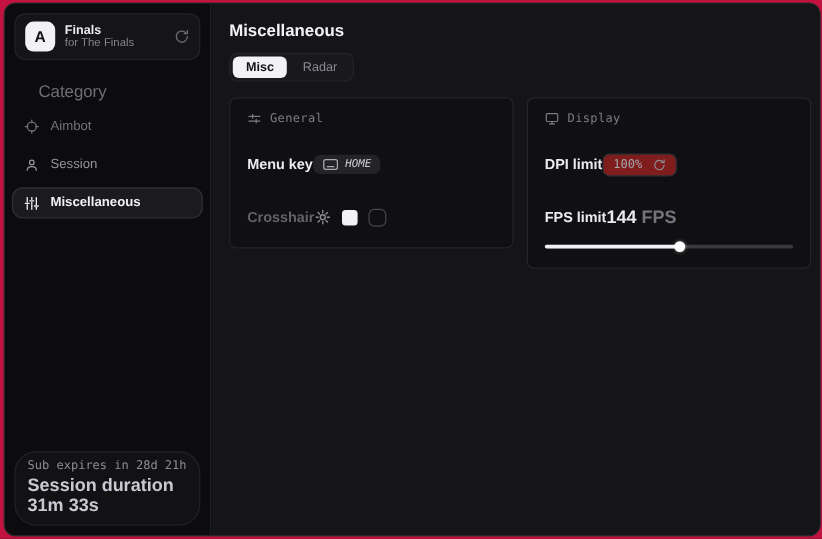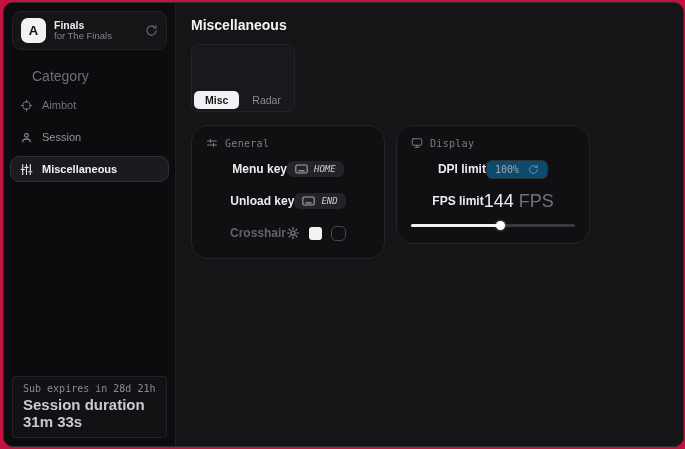--- a/index.html
+++ b/index.html
@@ -50,53 +50,53 @@
     font-size:11px; color:#94949c; cursor:pointer;
   }
   .nav-item.dim { color:#72727a; }
   .nav-item.active {
     background:#1b1b1f; border-color:#303036; color:#f1f1f5; font-weight:bold;
   }
   .nav-item .icn { display:flex; width:13px; justify-content:center; }
   .sidebar-spacer { flex:1; }
   .footer-card {
     margin:8px; padding:6px 10px 7px;
-    background:#121215; border:1px solid #232327; border-radius:3px;
+    background:#121215; border:1px solid #232327; border-radius:18px;
   }
   .footer-line1 {
     font-family:"DejaVu Sans Mono", monospace;
     font-size:10px; color:#8b8b93; margin-bottom:2px; white-space:nowrap;
   }
   .footer-line2 { font-size:15px; font-weight:bold; color:#c9c9d1; }
   
   .main { flex:1; background:#151517; padding:14px 15px; }
   .page-title { font-size:14px; font-weight:bold; color:#f3f3f6; }
   .tabs {
     margin-top:11px; display:inline-flex; align-items:center; gap:2px;
     background:#19191d; border:1px solid #232328; border-radius:7px; padding:2px;
   }
   .tab {
     font-size:10.5px; padding:3px 11px; border-radius:5px;
-    color:#8a8a92; cursor:pointer; white-space:nowrap;margin-top:44px;
+    color:#8a8a92; cursor:pointer; white-space:nowrap;
   }
   .tab.active { background:#f2f2f4; color:#131316; font-weight:bold; }
   .cards { margin-top:13px; display:flex; gap:11px; align-items:flex-start; }
   .card {
-    background:#101013; border:1px solid #242429; border-radius:17px;
-    padding:11px 14px 13px; width:194px;
+    background:#101013; border:1px solid #242429; border-radius:6px;
+    padding:11px 14px 13px; width:237px;
   }
   .card-head {
     display:flex; align-items:center; gap:7px;
     font-family:"DejaVu Sans Mono", monospace;
     font-size:10px; color:#7b7b83; letter-spacing:0.3px;
     margin-bottom:6px;
   }
   .row {
-    display:flex; align-items:center; justify-content:center;
-    height:24px; margin-top:8px;
+    display:flex; align-items:center; justify-content:flex-start;
+    height:24px; margin-top:20px;
   }
   .row-label { font-size:12px; font-weight:bold; color:#ececf0; }
   .row-label.dim { color:#62626a; }
   .keychip {
     display:inline-flex; align-items:center; gap:6px;
     background:#232328; border-radius:6px; padding:3px 8px;
     font-family:"DejaVu Sans Mono", monospace;
     font-size:9px; color:#cfcfd6; cursor:pointer;font-style:italic;
   }
   .keychip .icn { display:flex; color:#a8a8b0; }
@@ -104,28 +104,28 @@
   .gear-btn { color:#8e8e96; display:flex; cursor:pointer; }
   .swatch {
     width:13px; height:13px; border-radius:3px; background:#f2f2f4; cursor:pointer;
   }
   .checkbox {
     width:15px; height:15px; border-radius:5px;
     border:1.5px solid #46464e; background:transparent; cursor:pointer;
   }
   .dpichip {
     display:inline-flex; align-items:center; gap:9px;
-    background:#0c4a6e; border:1px solid #303037; border-radius:6px;
+    background:#7f1d1d; border:1px solid #303037; border-radius:6px;
     padding:3px 8px; cursor:pointer;
   }
   .dpichip .val {
     font-family:"DejaVu Sans Mono", monospace; font-size:10px; color:#a6a6ae;
   }
   .dpichip .icn { display:flex; color:#8e8e96; }
-  .fps-value { font-size:18px; font-weight:normal; color:#e9e9ed; }
+  .fps-value { font-size:15px; font-weight:bold; color:#e9e9ed; }
   .fps-value .unit { color:#73737b; }
   .slider { position:relative; height:9px; margin-top:8px; cursor:pointer; }
   .slider-track {
     position:absolute; top:3px; left:0; right:0; height:3px;
     background:#38383f; border-radius:2px;
   }
   .slider-fill {
     position:absolute; top:3px; left:0; height:3px;
     background:#f2f2f4; border-radius:2px;
   }
@@ -243,32 +243,20 @@
             <span class="icn">
               <svg width="13" height="10" viewBox="0 0 24 18" fill="none" stroke="currentColor" stroke-width="2" stroke-linecap="round">
                 <rect x="1.5" y="1.5" width="21" height="15" rx="3"></rect>
                   <line x1="7" y1="12.5" x2="17" y2="12.5"></line>
               </svg>
             </span>
             <span>HOME</span>
           </span>
         </div>
 
-        <div class="row">
-          <span class="row-label">Unload key</span>
-          <span class="keychip">
-            <span class="icn">
-              <svg width="13" height="10" viewBox="0 0 24 18" fill="none" stroke="currentColor" stroke-width="2" stroke-linecap="round">
-                <rect x="1.5" y="1.5" width="21" height="15" rx="3"></rect>
-                  <line x1="7" y1="12.5" x2="17" y2="12.5"></line>
-              </svg>
-            </span>
-            <span>END</span>
-          </span>
-        </div>
 
         <div class="row">
           <span class="row-label dim">Crosshair</span>
           <span class="cross-controls">
             <span class="gear-btn">
               <svg width="14" height="14" viewBox="0 0 24 24" fill="none" stroke="currentColor" stroke-width="2" stroke-linecap="round">
                 <circle cx="12" cy="12" r="3.5"></circle>
                 <path d="M12 2.5v3M12 18.5v3M2.5 12h3M18.5 12h3M5.3 5.3l2.1 2.1M16.6 16.6l2.1 2.1M18.7 5.3l-2.1 2.1M7.4 16.6l-2.1 2.1"></path>
               </svg>
             </span>

